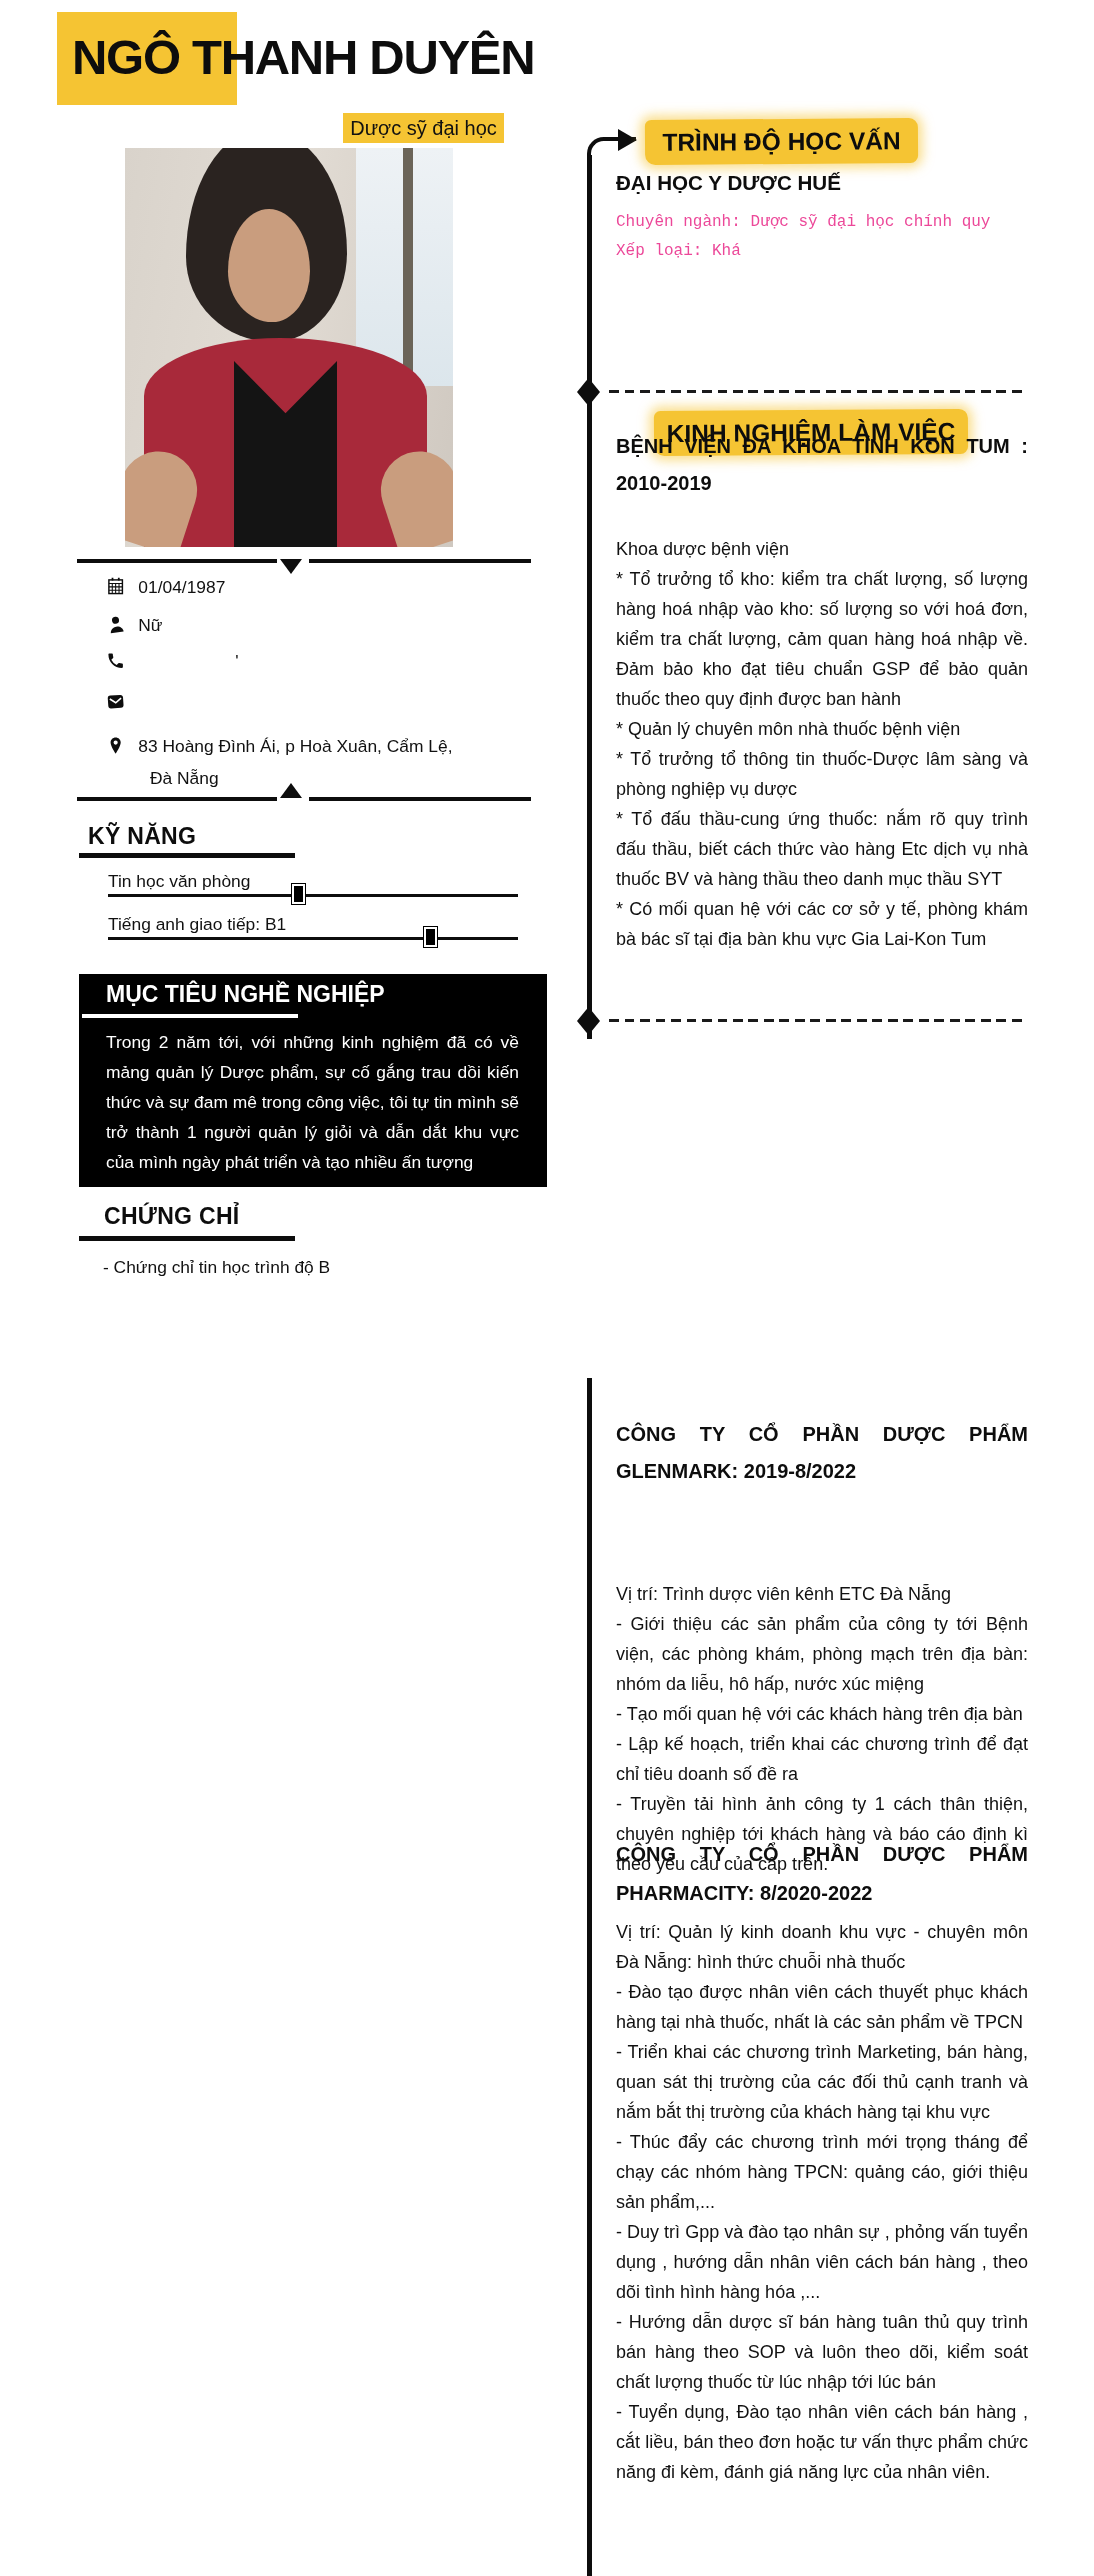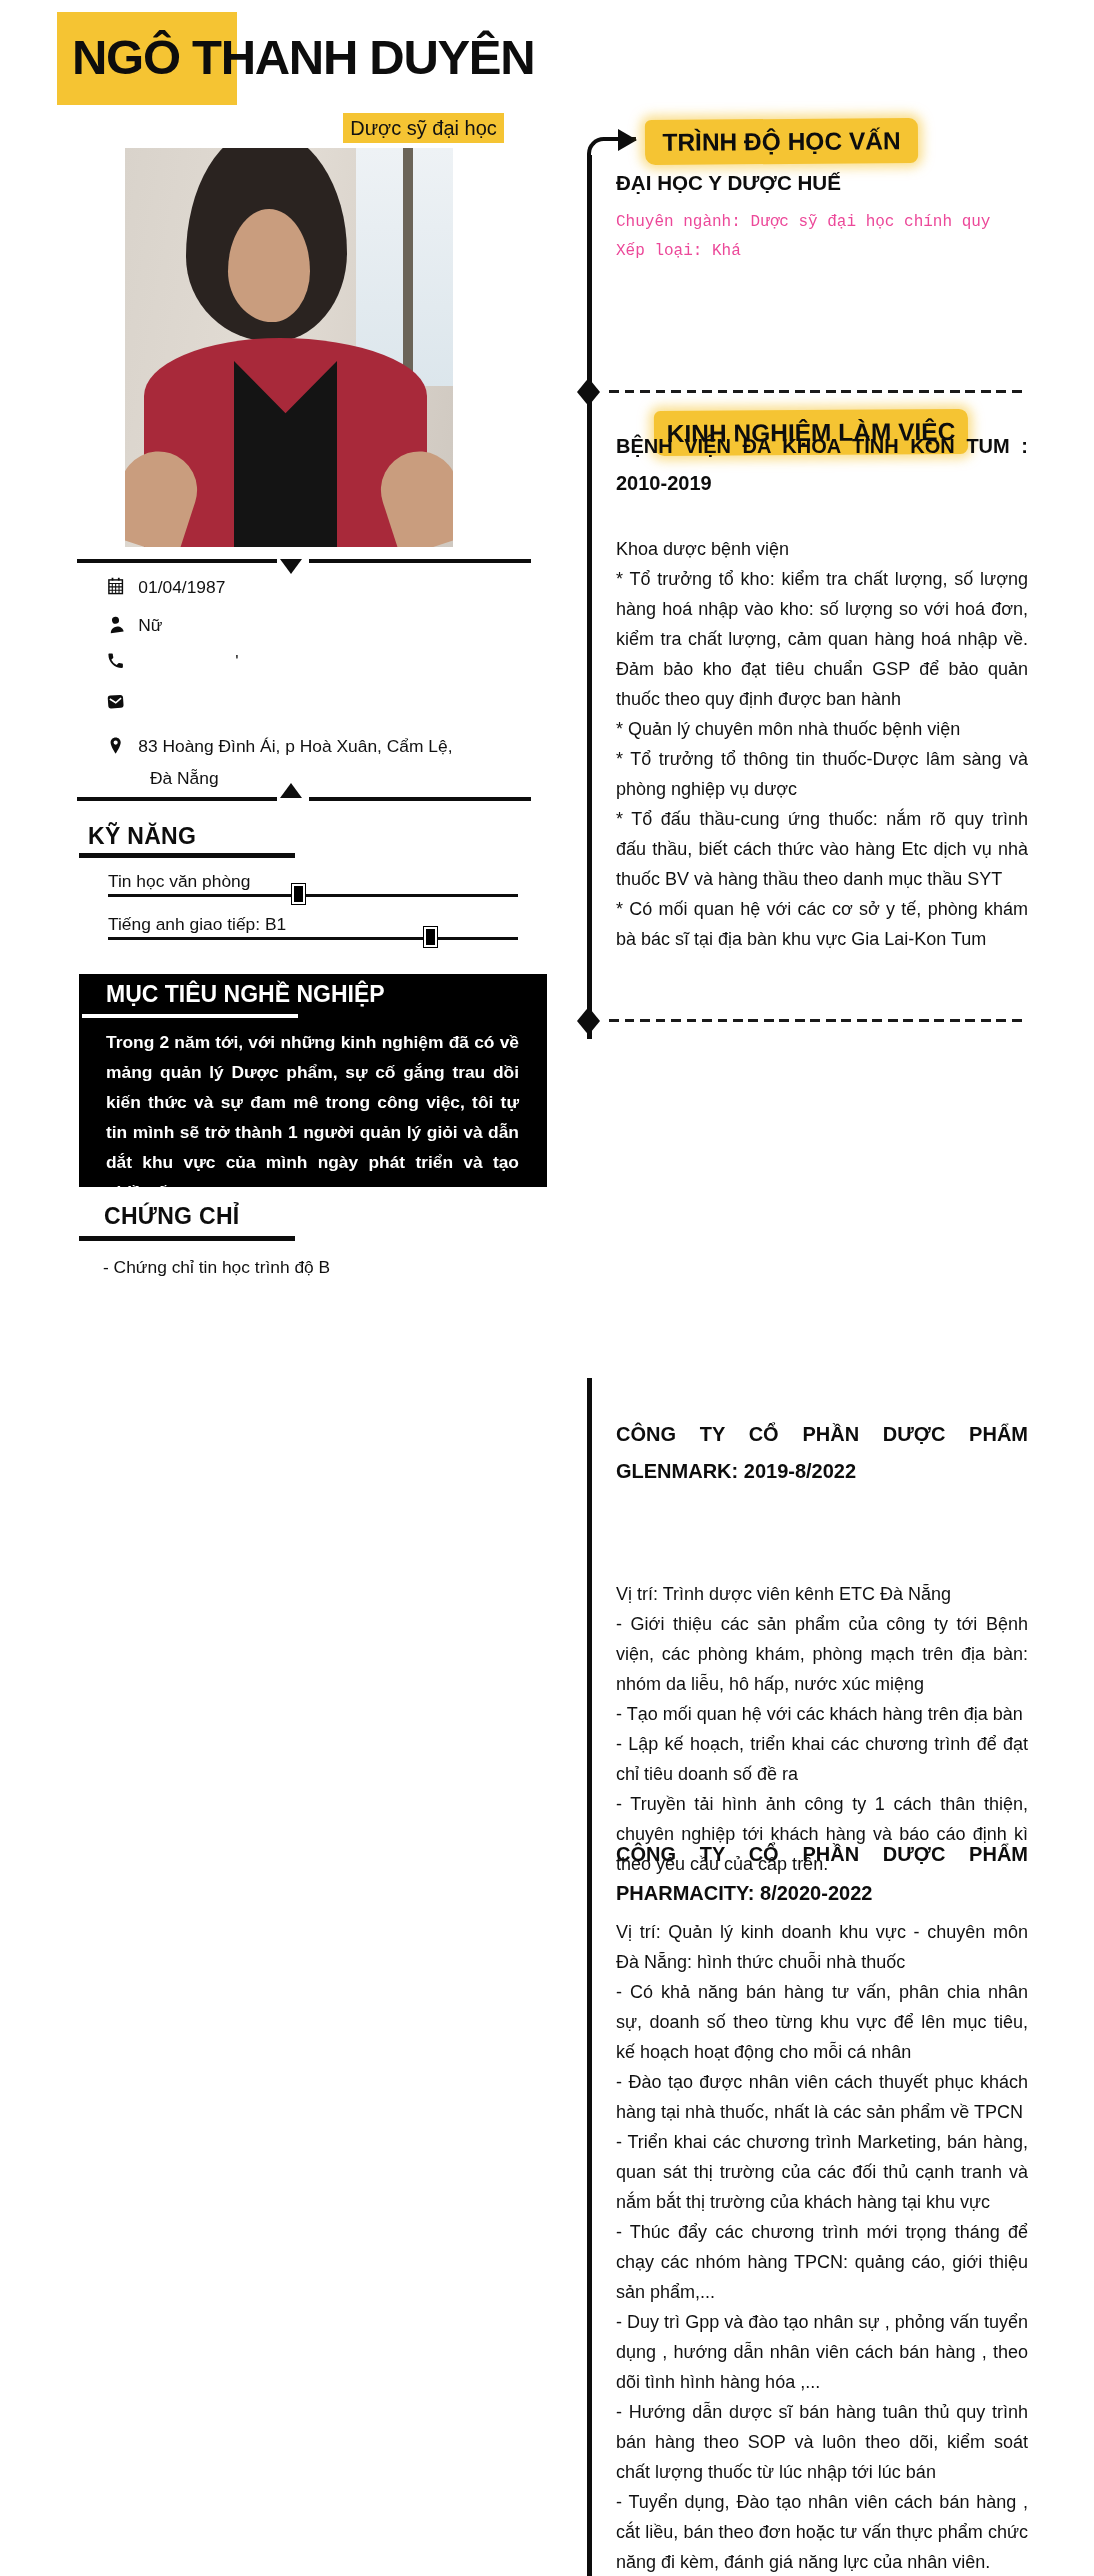--- a/index.html
+++ b/index.html
@@ -51,21 +51,21 @@
   .rule{height:4.5px;background:#0d0d0d;}
   .skill-label{font-size:17.4px;color:#111;white-space:nowrap;}
   .slider{left:108px;width:410px;height:3.2px;background:#0d0d0d;}
   .slider .handle{position:absolute;top:-9.7px;width:9px;height:15.5px;background:#000;
        border:2.6px solid #fff;outline:1.3px solid #000;}
 
   .objective-box{left:79px;top:974px;width:468px;height:213px;background:#000;}
   .objective-heading{left:106px;top:981px;font-size:23px;font-weight:bold;color:#fff;white-space:nowrap;}
   .objective-rule{left:82px;top:1014px;width:216px;height:3.9px;background:#fff;}
   .objective-text{left:106px;top:1027px;width:413px;font-size:17.4px;line-height:30px;
-       text-align:justify;color:#fff;font-weight:bold;}
+       text-align:justify;color:#fff;}
   .cert-text{left:103px;top:1257px;font-size:17.4px;color:#111;}
 
   
   .vline{left:587px;width:4.5px;background:#0d0d0d;}
   .elbow{left:587px;top:137px;width:45px;height:29px;border-top:4.5px solid #0d0d0d;
          border-left:4.5px solid #0d0d0d;border-top-left-radius:16.7px;}
   .arrowhead{left:618px;top:129px;width:0;height:0;border-top:11px solid transparent;
          border-bottom:11px solid transparent;border-left:19.3px solid #0d0d0d;}
   .brush{background:#F5C433;display:flex;align-items:center;justify-content:center;
          font-weight:bold;font-size:24.5px;color:#0d0d0d;border-radius:6.4px 9px 7.7px 10.3px;
@@ -222,21 +222,20 @@
   <p>Vị trí: Trình dược viên kênh ETC Đà Nẵng</p>
   <p>- Giới thiệu các sản phẩm của công ty tới Bệnh viện, các phòng khám, phòng mạch trên địa bàn: nhóm da liễu, hô hấp, nước xúc miệng</p>
   <p>- Tạo mối quan hệ với các khách hàng trên địa bàn</p>
   <p>- Lập kế hoạch, triển khai các chương trình để đạt chỉ tiêu doanh số đề ra</p>
   <p>- Truyền tải hình ảnh công ty 1 cách thân thiện, chuyên nghiệp tới khách hàng và báo cáo định kì theo yêu cầu của cấp trên.</p>
 </div>
 
 <div class="abs rcol job-heading h3" style="top:1835px;">CÔNG TY CỔ PHẦN DƯỢC PHẨM PHARMACITY: 8/2020-2022</div>
 <div class="abs rcol job-body" style="top:1917px;">
   <p>Vị trí: Quản lý kinh doanh khu vực - chuyên môn Đà Nẵng: hình thức chuỗi nhà thuốc</p>
-  <p>- Có khả năng bán hàng tư vấn, phân chia nhân sự, doanh số theo từng khu vực để lên mục tiêu, kế hoạch hoạt động cho mỗi cá nhân</p>
   <p>- Đào tạo được nhân viên cách thuyết phục khách hàng tại nhà thuốc, nhất là các sản phẩm về TPCN</p>
   <p>- Triển khai các chương trình Marketing, bán hàng, quan sát thị trường của các đối thủ cạnh tranh và nắm bắt thị trường của khách hàng tại khu vực</p>
   <p>- Thúc đẩy các chương trình mới trọng tháng để chạy các nhóm hàng TPCN: quảng cáo, giới thiệu sản phẩm,...</p>
   <p>- Duy trì Gpp và đào tạo nhân sự , phỏng vấn tuyển dụng , hướng dẫn nhân viên cách bán hàng , theo dõi tình hình hàng hóa ,...</p>
   <p>- Hướng dẫn dược sĩ bán hàng tuân thủ quy trình bán hàng theo SOP và luôn theo dõi, kiểm soát chất lượng thuốc từ lúc nhập tới lúc bán</p>
   <p>- Tuyển dụng, Đào tạo nhân viên cách bán hàng , cắt liều, bán theo đơn hoặc tư vấn thực phẩm chức năng đi kèm, đánh giá năng lực của nhân viên.</p>
 </div>
 
 
 </body></html>

